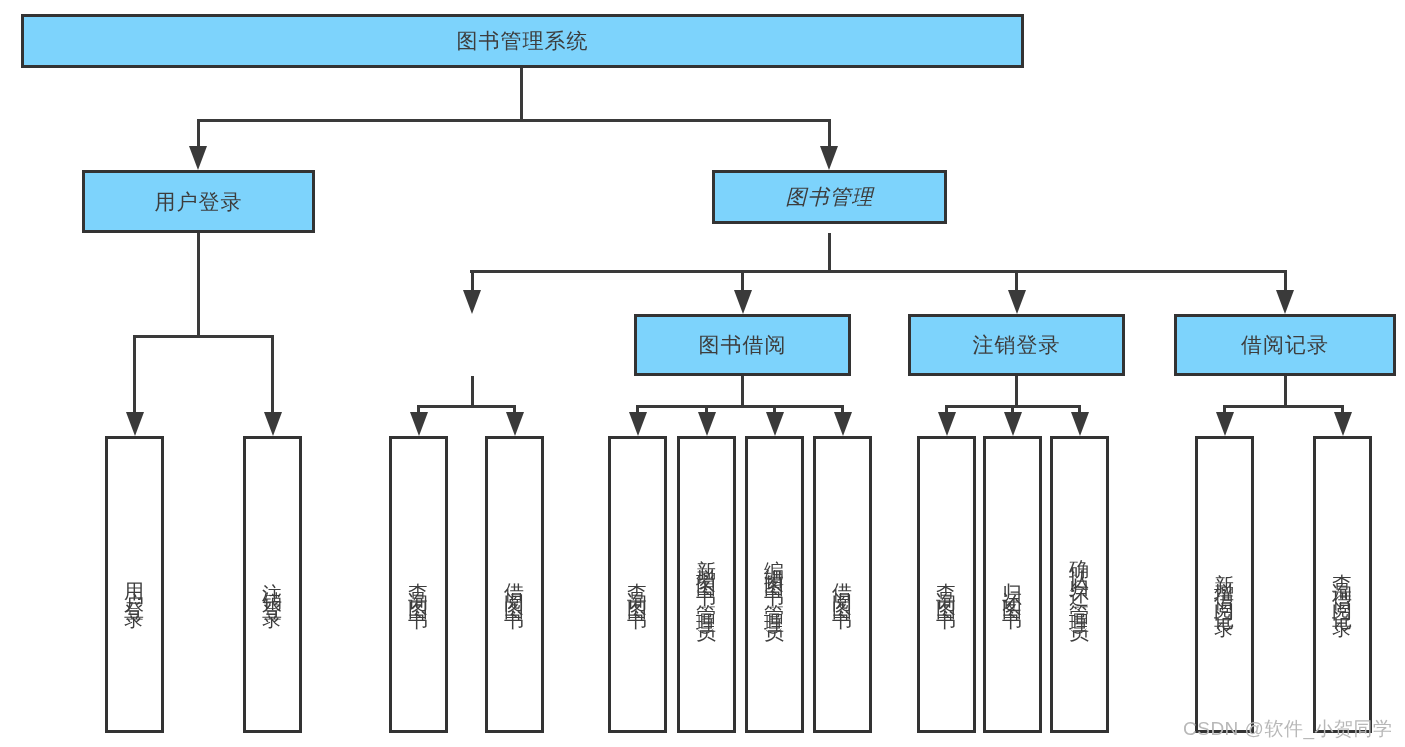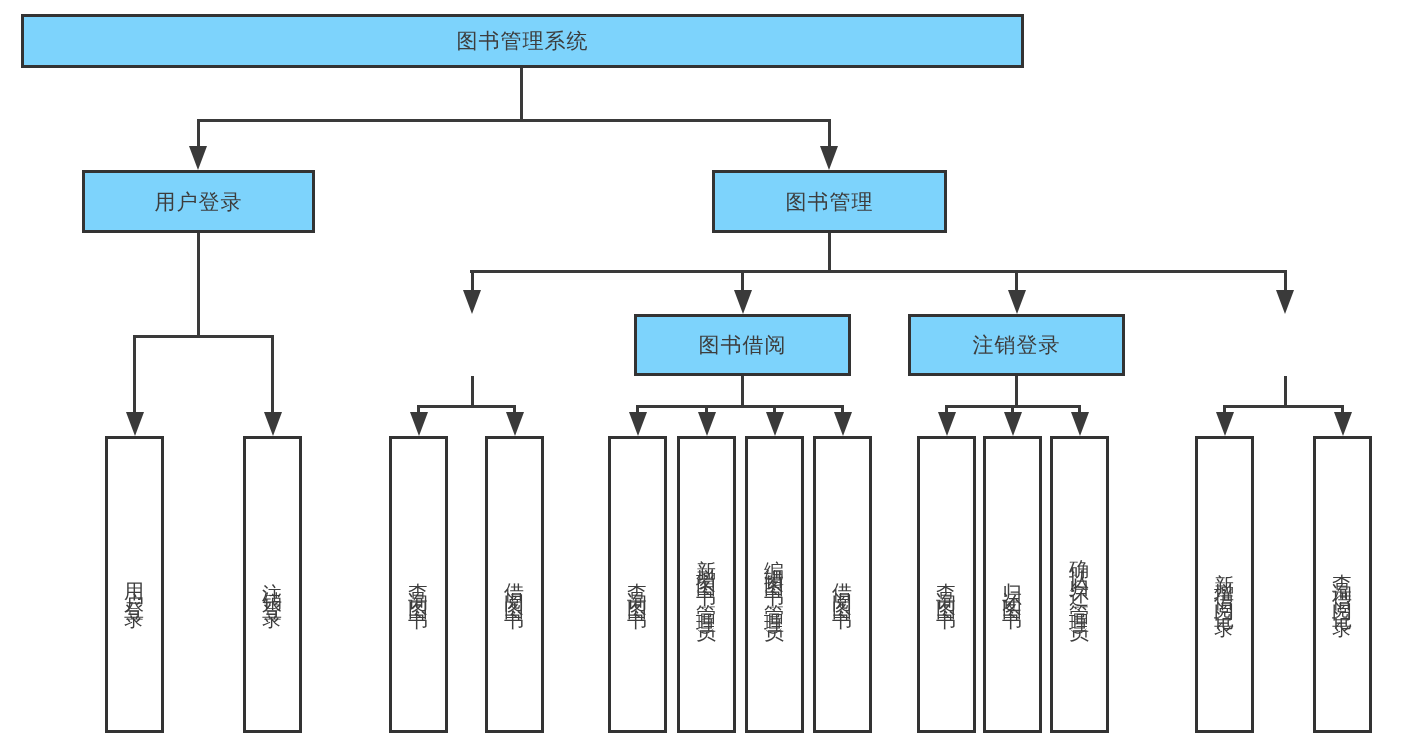--- a/index.html
+++ b/index.html
@@ -52,21 +52,21 @@
   <div class="vl" style="left:520px;top:68px;height:54px;"></div>
   <div class="hl" style="left:197px;top:119px;width:634px;"></div>
   <div class="vl" style="left:197px;top:119px;height:29px;"></div>
   <div class="vl" style="left:828px;top:119px;height:29px;"></div>
   <div class="ar" style="left:189px;top:146px;"></div>
   <div class="ar" style="left:820px;top:146px;"></div>
 
   <div class="box" style="left:82px;top:170px;width:233px;height:63px;">
     <span>用户登录</span>
   </div>
-  <div class="box" style="left:712px;top:170px;width:235px;height:63px;">
+  <div class="box" style="left:712px;top:170px;width:235px;height:54px;font-style:italic;">
     <span>图书管理</span>
   </div>
 
   <div class="vl" style="left:197px;top:233px;height:105px;"></div>
   <div class="hl" style="left:133px;top:335px;width:141px;"></div>
   <div class="vl" style="left:133px;top:335px;height:79px;"></div>
   <div class="vl" style="left:271px;top:335px;height:79px;"></div>
   <div class="ar" style="left:126px;top:412px;"></div>
   <div class="ar" style="left:264px;top:412px;"></div>
 
@@ -79,20 +79,23 @@
   <div class="ar" style="left:463px;top:290px;"></div>
   <div class="ar" style="left:734px;top:290px;"></div>
   <div class="ar" style="left:1008px;top:290px;"></div>
   <div class="ar" style="left:1276px;top:290px;"></div>
 
   <div class="box" style="left:634px;top:314px;width:217px;height:62px;">
     <span>图书借阅</span>
   </div>
   <div class="box" style="left:908px;top:314px;width:217px;height:62px;">
     <span>注销登录</span>
+  </div>
+  <div class="box" style="left:1174px;top:314px;width:222px;height:62px;">
+    <span>借阅记录</span>
   </div>
 
   <div class="vl" style="left:471px;top:376px;height:32px;"></div>
   <div class="hl" style="left:417px;top:405px;width:99px;"></div>
   <div class="vl" style="left:417px;top:405px;height:9px;"></div>
   <div class="vl" style="left:513px;top:405px;height:9px;"></div>
   <div class="ar" style="left:410px;top:412px;"></div>
   <div class="ar" style="left:506px;top:412px;"></div>
 
   <div class="vl" style="left:741px;top:376px;height:32px;"></div>
@@ -155,14 +158,15 @@
   <div class="vbox" style="left:1050px;top:436px;width:59px;height:297px;">
     <span class="vtext">确认归还（管理员）</span>
   </div>
   <div class="vbox" style="left:1195px;top:436px;width:59px;height:297px;">
     <span class="vtext">新增借阅记录</span>
   </div>
   <div class="vbox" style="left:1313px;top:436px;width:59px;height:297px;">
     <span class="vtext">查询借阅记录</span>
   </div>
 
+  <div class="watermark">CSDN @软件_小贺同学</div>
 
 </div>
 
 </body></html>

